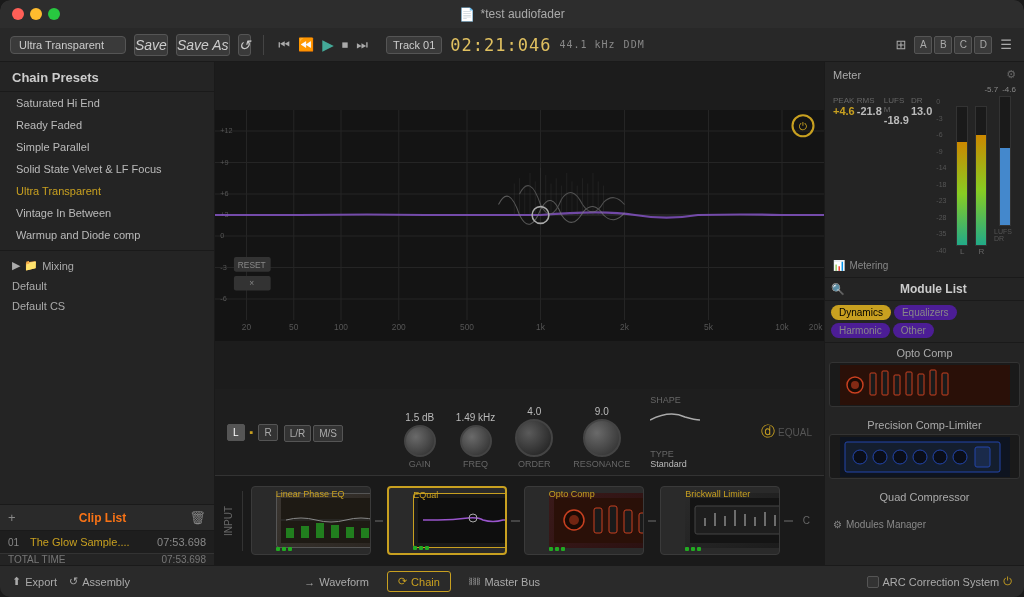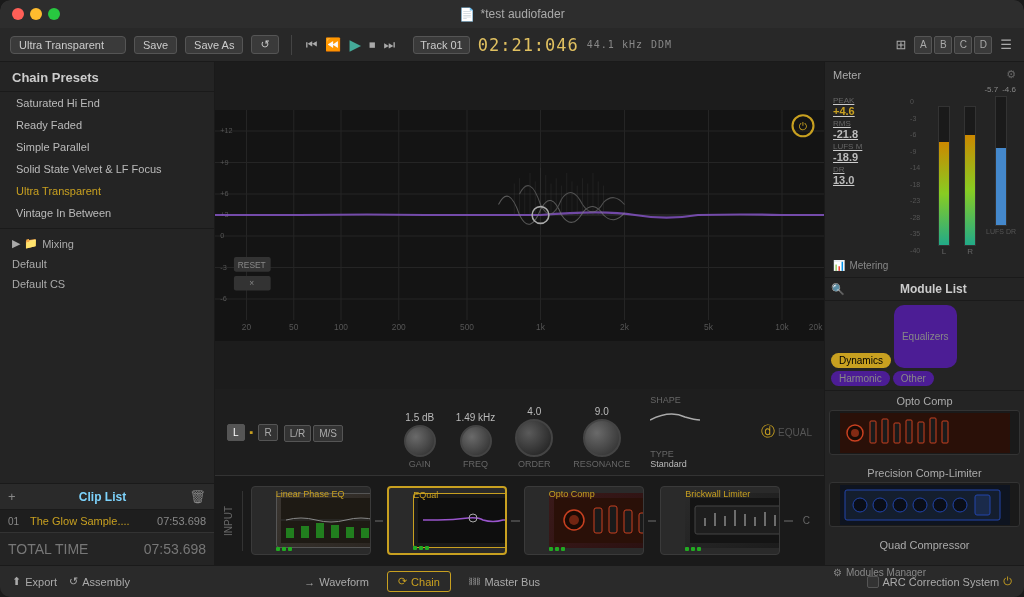--- a/index.html
+++ b/index.html
@@ -62,24 +62,25 @@
       padding: 2px 20px 2px 8px;
       font-size: 11px;
       border-radius: 4px;
       appearance: none;
       cursor: pointer;
     }
     .toolbar-btn {
       background: #3a3a3a;
       border: 1px solid #555;
       color: #ccc;
-      padding: 2px 8px;
-      font-size: 11px;
+      padding: 2px 0;
+      font-size: 14px;
       border-radius: 3px;
       cursor: pointer;
+      font-style: italic;
     }
     .toolbar-divider { width: 1px; height: 20px; background: #444; margin: 0 4px; }
     .transport-controls { display: flex; gap: 4px; align-items: center; }
     .transport-btn {
       background: none;
       border: none;
       color: #aaa;
       cursor: pointer;
       font-size: 13px;
       padding: 2px;
@@ -175,44 +176,44 @@
       padding: 5px 8px;
       border-top: 1px solid #1a1a1a;
       border-bottom: 1px solid #1a1a1a;
       background: #2a2a2a;
     }
     .clip-list-title {
       flex: 1;
       text-align: center;
       font-size: 12px;
       font-weight: 600;
-      color: #7dd3fc;
+      color: #f97316;
     }
     .clip-list-btn {
       background: none;
       border: none;
       color: #888;
       cursor: pointer;
       font-size: 13px;
     }
     .clip-row {
       display: flex;
       align-items: center;
       padding: 5px 8px;
       gap: 6px;
       background: #1e1e1e;
     }
     .clip-num { color: #888; font-size: 10px; width: 16px; }
     .clip-name { color: #c8a020; flex: 1; font-size: 11px; }
     .clip-time { color: #888; font-size: 11px; }
     .total-time-bar {
-      padding: 8px 8px;
+      padding: 0 8px;
       display: flex;
       justify-content: space-between;
-      font-size: 14px;
+      font-size: 10px;
       color: #777;
       border-top: 1px solid #333;
       align-items: center;
     }
 
     
     .main-content {
       flex: 1;
       display: flex;
       flex-direction: column;
@@ -339,24 +340,23 @@
     }
     .meter-title { font-size: 11px; color: #aaa; }
     .meter-gear { color: #666; cursor: pointer; }
     .meter-display {
       display: flex;
       gap: 4px;
       height: 160px;
     }
     .meter-stats {
       display: flex;
-      flex-direction: column;
+      flex-direction: row;
       gap: 2px;
       flex: 1;
-      text-decoration: underline;
     }
     .meter-stat {
       display: flex;
       flex-direction: column;
     }
     .stat-label { font-size: 8px; color: #666; }
     .stat-value { font-size: 11px; color: #bbb; font-weight: 600; }
     .meter-bars {
       display: flex;
       gap: 2px;
@@ -402,21 +402,21 @@
       padding: 4px 6px;
       border-bottom: 1px solid #1a1a1a;
     }
     .module-tab {
       padding: 2px 8px;
       border-radius: 10px;
       font-size: 10px;
       cursor: pointer;
       border: none;
     }
-    .module-tab.active-dynamics { background: #c8a020; color: #000; margin-top: 48px; }
+    .module-tab.active-dynamics { background: #c8a020; color: #000; }
     .module-tab.inactive { background: #4c1d95; color: #888; }
     .module-items { flex: 1; overflow-y: auto; padding: 4px; }
     .module-item { margin-bottom: 12px; }
     .module-item-label { font-size: 11px; color: #aaa; text-align: center; margin-bottom: 3px; }
     .module-item-thumb {
       background: #1a1a1a;
       border: 1px solid #333;
       border-radius: 3px;
       height: 45px;
       display: flex;
@@ -541,20 +541,21 @@
 
   <div class="left-sidebar">
     <div class="chain-presets-header">Chain Presets</div>
     <div class="preset-list">
       <div class="preset-item">Saturated Hi End</div>
       <div class="preset-item">Ready Faded</div>
       <div class="preset-item">Simple Parallel</div>
       <div class="preset-item">Solid State Velvet &amp; LF Focus</div>
       <div class="preset-item active">Ultra Transparent</div>
       <div class="preset-item">Vintage In Between</div>
+      <div class="preset-item">Warmup and Diode comp</div>
       <div class="sidebar-divider"></div>
       <div class="folder-item">
         <span>▶</span>
         <span>📁</span>
         <span>Mixing</span>
       </div>
       <div class="sidebar-section">Default</div>
       <div class="sidebar-section">Default CS</div>
     </div>
 

